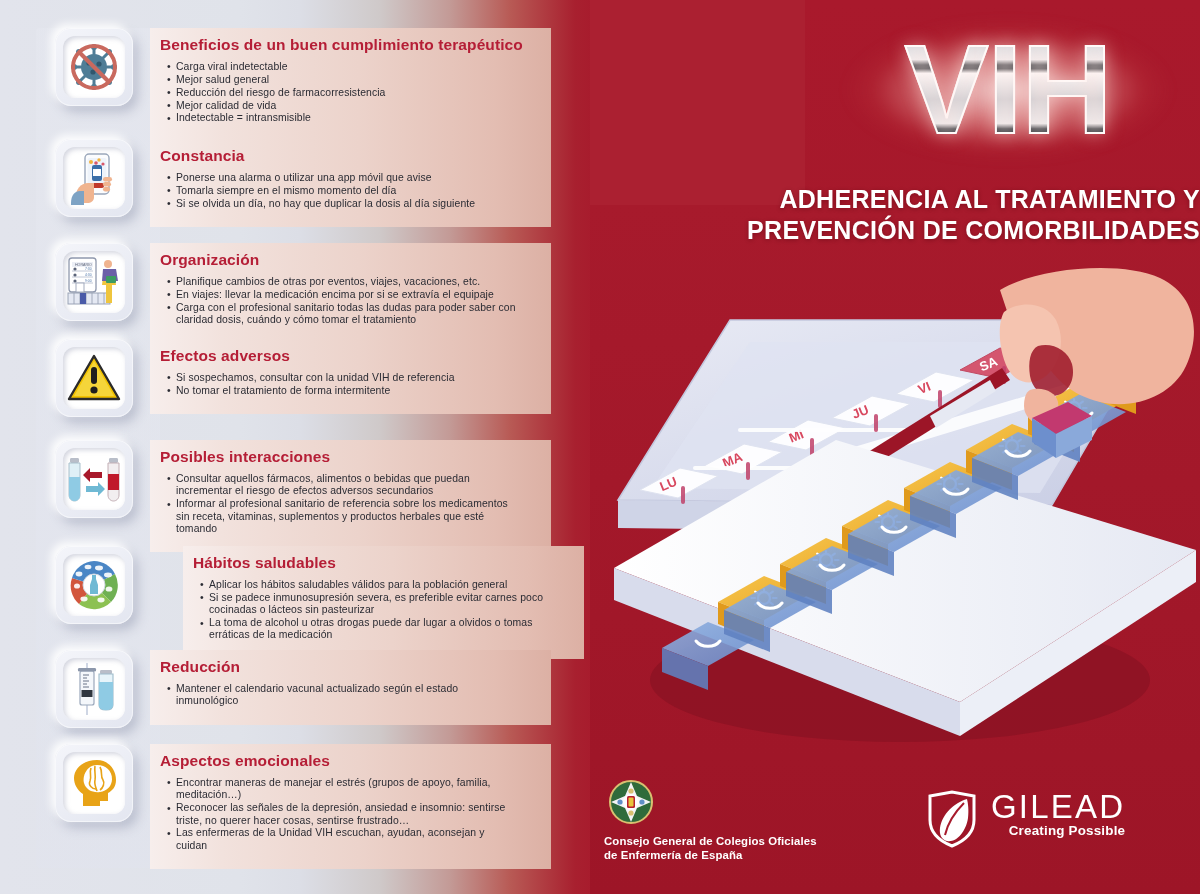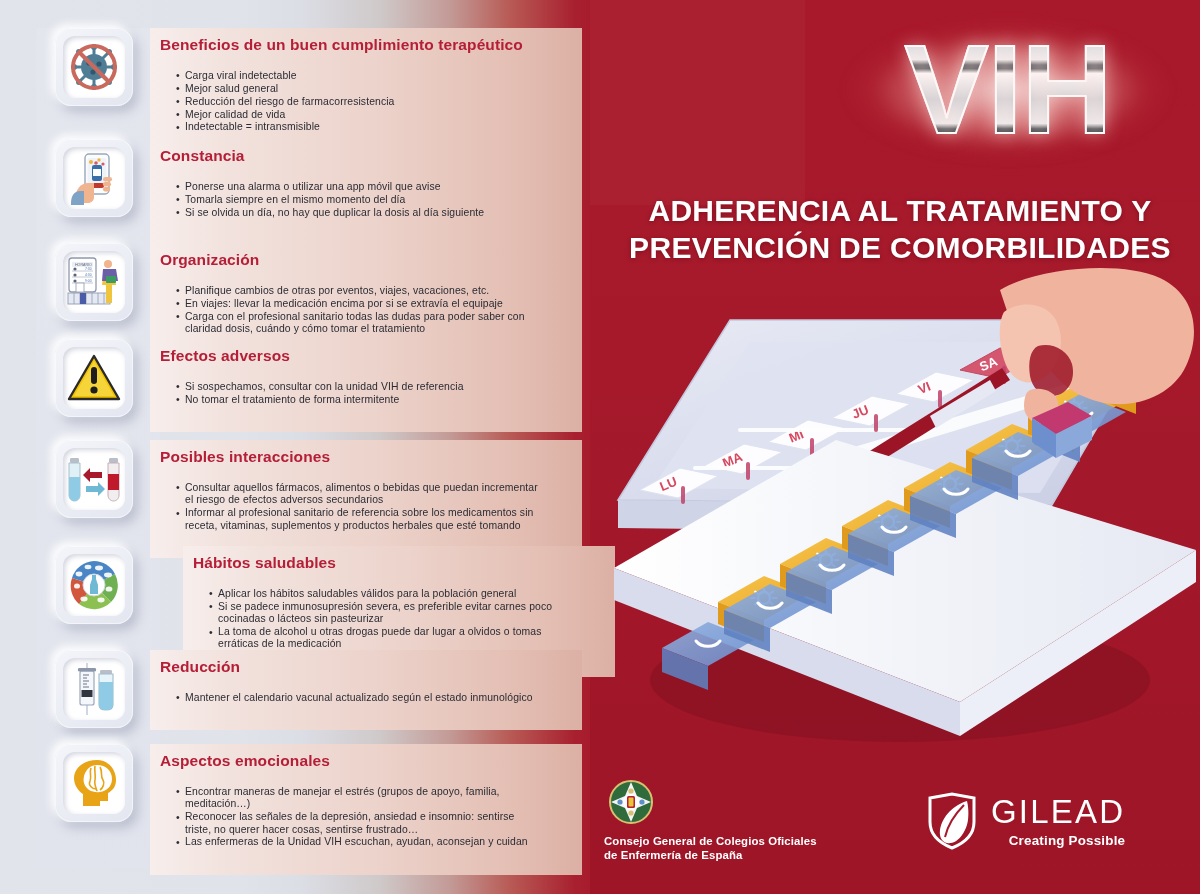--- a/index.html
+++ b/index.html
@@ -67,34 +67,34 @@
     background:#ffffff;
     box-shadow: inset 2px 2px 5px rgba(150,156,178,.42),
                 inset -2px -2px 5px rgba(255,255,255,.9);
     display:flex;align-items:center;justify-content:center;
     overflow:hidden;
   }
   .icon-inner svg{display:block;}
 
   .card{
     position:relative;
-    width:432px;min-height:40px;
+    width:401px;min-height:40px;
     background:linear-gradient(90deg,#f7eeec 0%,#f2e2dd 18%,#ecd3cb 52%,#e3bdb2 86%,#dcb0a4 100%);
     padding:8px 28px 10px 10px;
     box-sizing:border-box;
   }
   .card h2{
     margin:0 0 2px 0;
     font-size:15.5px;
     font-weight:bold;
     color:#b51e36;
     letter-spacing:.1px;
     line-height:1.15;
   }
-  .card ul{margin:16px;padding:0;list-style:none;}
+  .card ul{margin:7px;padding:0;list-style:none;}
   .card li{
     position:relative;
     font-size:10.4px;
     line-height:12.4px;
     color:#2a2b33;
     padding-left:9px;
     margin-bottom:.5px;
     letter-spacing:.01em;
   }
   .card li:before{
@@ -126,50 +126,50 @@
       #fbfcfd 39%, #c6ccd2 56%, #e9ecef 72%,
       #3c4147 75.5%, #373c42 78%,
       #dfe3e7 81%, #b9bfc6 92%, #9aa1a9 100%);
     -webkit-background-clip:text;background-clip:text;
     color:transparent;
     -webkit-text-stroke:2px #ffffff;
     paint-order:stroke fill;
     text-shadow:0 0 18px rgba(255,225,220,.55);
   }
   .headline{
-    position:absolute;left:600px;top:192px;width:600px;
-    text-align:center;color:#ffffff;
-    font-size:30px;font-weight:bold;line-height:1.24;
+    position:absolute;left:600px;top:184px;width:600px;
+    text-align:right;color:#ffffff;
+    font-size:25px;font-weight:bold;line-height:1.24;
     letter-spacing:.3px;
     text-shadow:0 1px 4px rgba(80,5,15,.45);
   }
   .headline div{white-space:nowrap;}
 
   
   .organizer{position:absolute;left:600px;top:250px;width:600px;height:520px;}
 
   
   .logo-cge{
     position:absolute;left:604px;top:778px;width:310px;text-align:left;color:#fff;
   }
   .logo-cge .cge-text{
     font-size:11.4px;font-weight:bold;line-height:13.6px;margin-top:5px;
     letter-spacing:.1px;
   }
   .logo-gilead{
     position:absolute;left:926px;top:790px;width:250px;height:62px;
-    display:flex;align-items:center;
+    display:flex;
   }
   .gilead-name{
     color:#ffffff;font-size:33px;font-weight:normal;letter-spacing:2.2px;
     line-height:1;
   }
   .gilead-tag{
     color:#ffffff;font-size:13.4px;font-weight:bold;letter-spacing:.2px;
-    text-align:right;margin-top:5px;
+    text-align:right;
   }
 </style>
 </head>
 <body>
 
 <div id="poster">
 
   <div class="red-right"></div>
   <div class="red-block-a"></div>
   <div class="red-block-b"></div>

